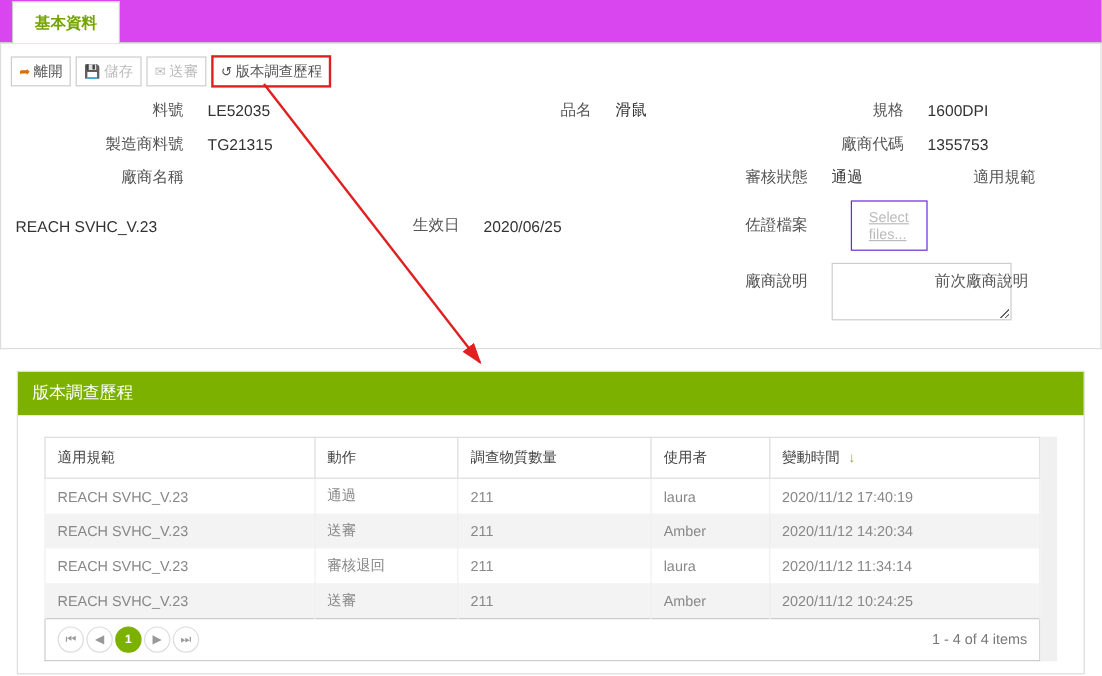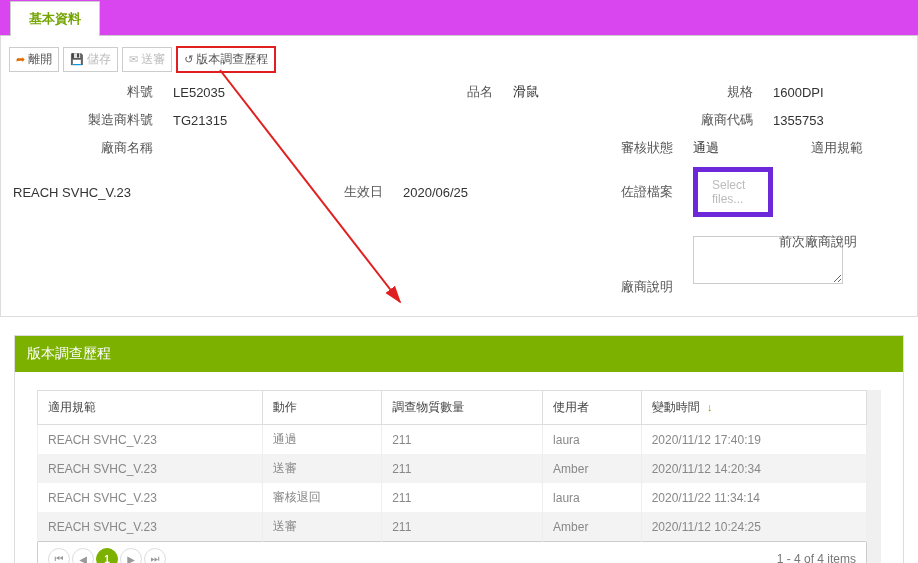--- a/index.html
+++ b/index.html
@@ -66,26 +66,27 @@
     display: grid;
     grid-template-columns: 160px 230px 110px 180px 80px 110px;
     row-gap: 10px;
     align-items: center;
     padding: 0 6px;
     font-size: 13px;
   }
   .form-grid .lbl { text-align: right; color: #555; padding-right: 20px; }
   .form-grid .val { color: #333; }
   .file-select {
-    border: 5px solid #6d28d9;
+    border: 1px solid #6d28d9;
     display: inline-block;
     padding: 6px 14px;
     color: #bbb;
     font-size: 12px;
-    margin-left: 0;
+    margin-left: 16px;
+    text-decoration: underline;
   }
   .textarea {
     width: 150px;
     height: 48px;
     border: 1px solid #ccc;
     resize: both;
     font-family: inherit;
     font-size: 12px;
   }
   
@@ -231,21 +232,21 @@
     <div class="val">
       <span class="file-select">
         <span>Select files...</span>
       </span>
     </div>
     <div></div>
         <div></div>
         <div></div>
         <div></div>
 
-    <div class="lbl" style="align-self:flex-start;padding-top:6px;margin-top:45px;">廠商說明</div>
+    <div class="lbl" style="align-self:flex-start;padding-top:6px;">廠商說明</div>
     <div class="val">
       <textarea class="textarea" style=""></textarea>
     </div>
     <div class="lbl" style="align-self:flex-start;padding-top:6px;text-align:center;">前次廠商說明</div>
     <div></div>
         <div></div>
         <div></div>
   </div>
 </div>
 
@@ -282,21 +283,21 @@
               <td>送審</td>
               <td>211</td>
               <td>Amber</td>
               <td>2020/11/12 14:20:34</td>
             </tr>
             <tr>
               <td>REACH SVHC_V.23</td>
               <td>審核退回</td>
               <td>211</td>
               <td>laura</td>
-              <td>2020/11/22 11:34:14</td>
+              <td>2020/11/12 11:34:14</td>
             </tr>
             <tr>
               <td>REACH SVHC_V.23</td>
               <td>送審</td>
               <td>211</td>
               <td>Amber</td>
               <td>2020/11/12 10:24:25</td>
             </tr>
           </tbody>
         </table>

